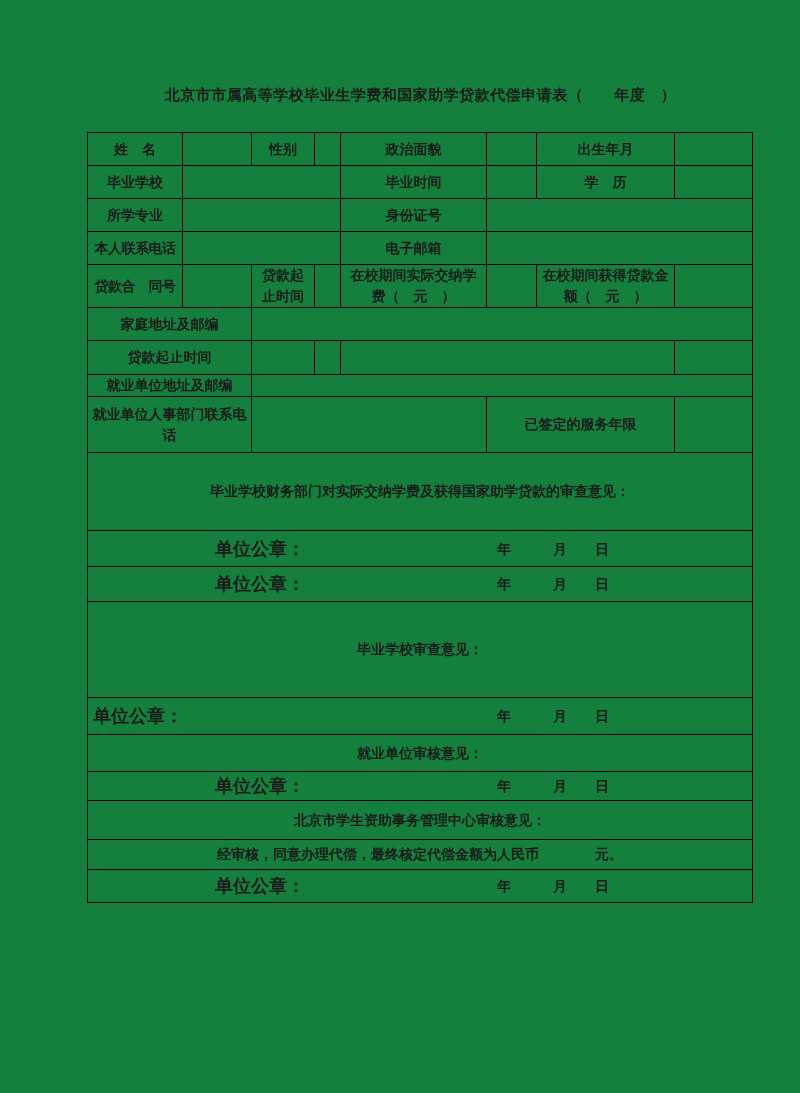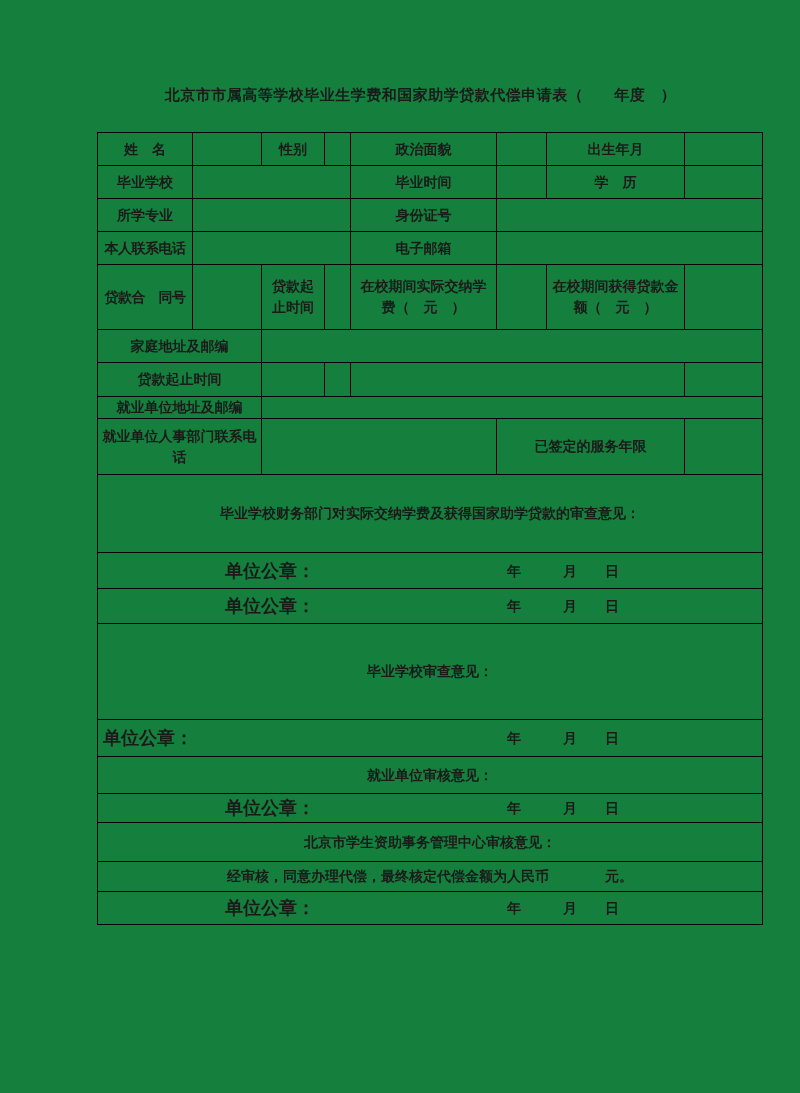--- a/index.html
+++ b/index.html
@@ -10,21 +10,21 @@
     font-family:"Liberation Serif","DejaVu Serif",serif;
     color:#1a1a1a;
     overflow:hidden;
   }
   .doc-title{
     position:absolute;top:86px;left:88px;width:665px;
     text-align:center;font-size:15px;font-weight:bold;
     letter-spacing:0.5px;white-space:nowrap;
   }
   table.form{
-    position:absolute;top:132px;left:97px;
+    position:absolute;top:132px;left:87px;
     border-collapse:collapse;table-layout:fixed;
     width:666px;
   }
   table.form td{
     border:1px solid #000;
     font-size:14px;font-weight:bold;line-height:1.5;
     text-align:center;vertical-align:middle;
     padding:0 4px;overflow:hidden;
   }
   td.left{text-align:left;padding-left:6px;}
@@ -87,21 +87,21 @@
       <td colspan="3"></td>
     </tr>
 
     <tr style="height:33px">
       <td class="tight">本人联系电话</td>
       <td colspan="3"></td>
       <td>电子邮箱</td>
       <td colspan="3"></td>
     </tr>
 
-    <tr style="height:65px">
+    <tr style="height:43px">
       <td class="tight left">贷款合　同号</td>
       <td></td>
       <td>贷款起止时间</td>
       <td></td>
       <td>在校期间实际交纳学费（　元　）</td>
       <td></td>
       <td>在校期间获得贷款金额（　元　）</td>
       <td></td>
     </tr>
 

